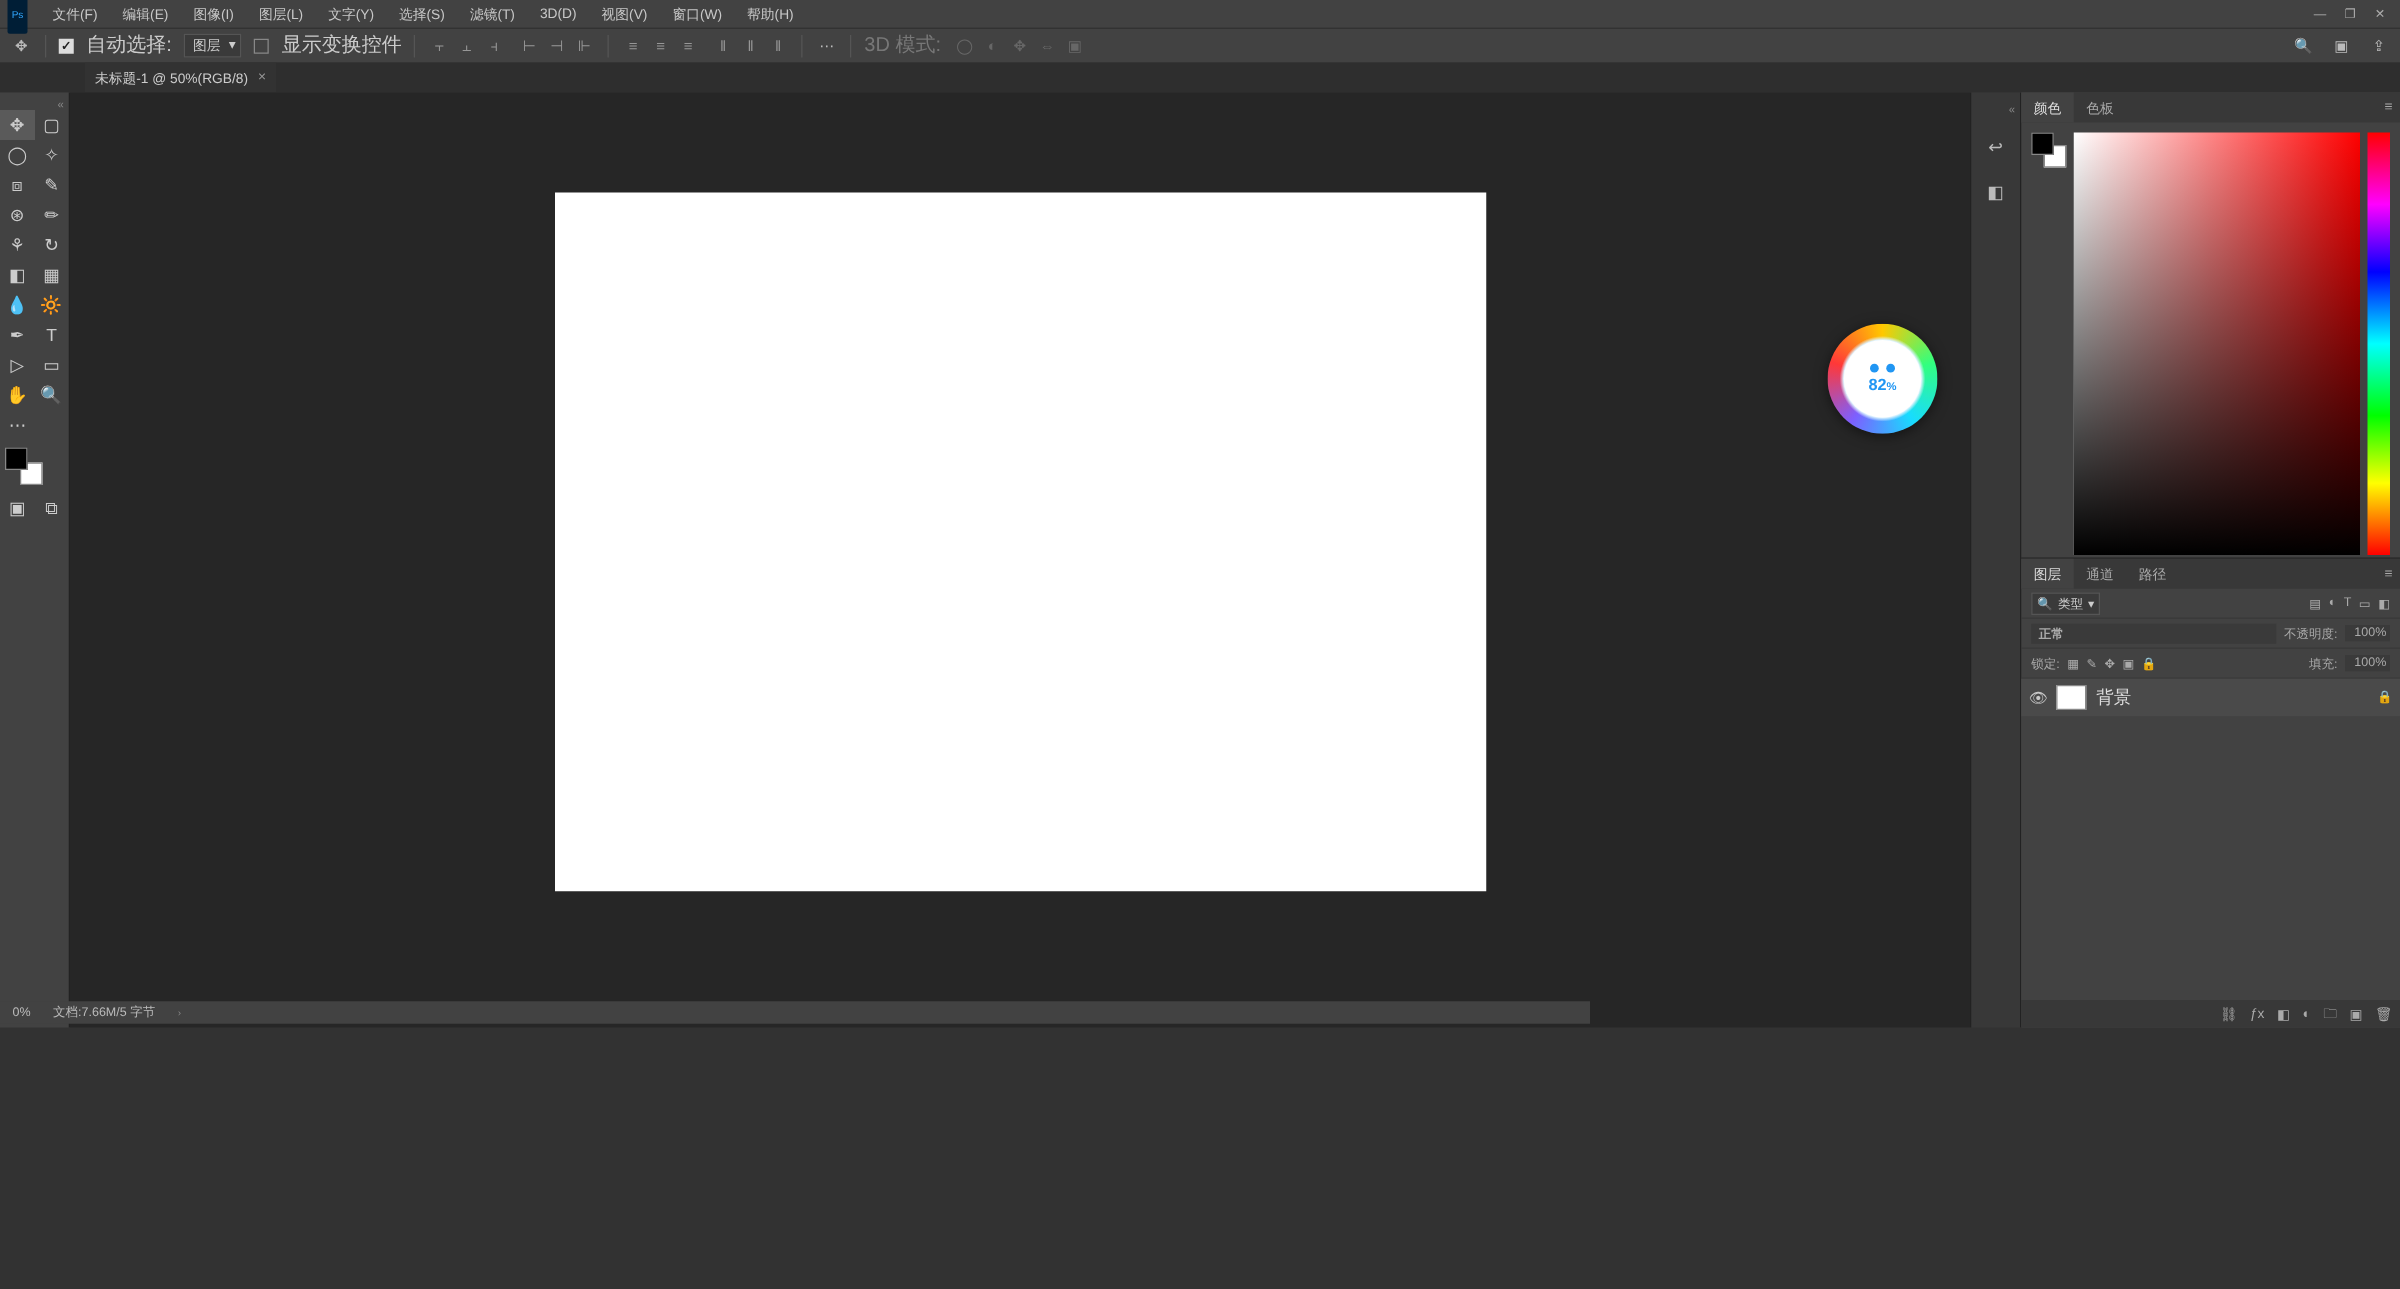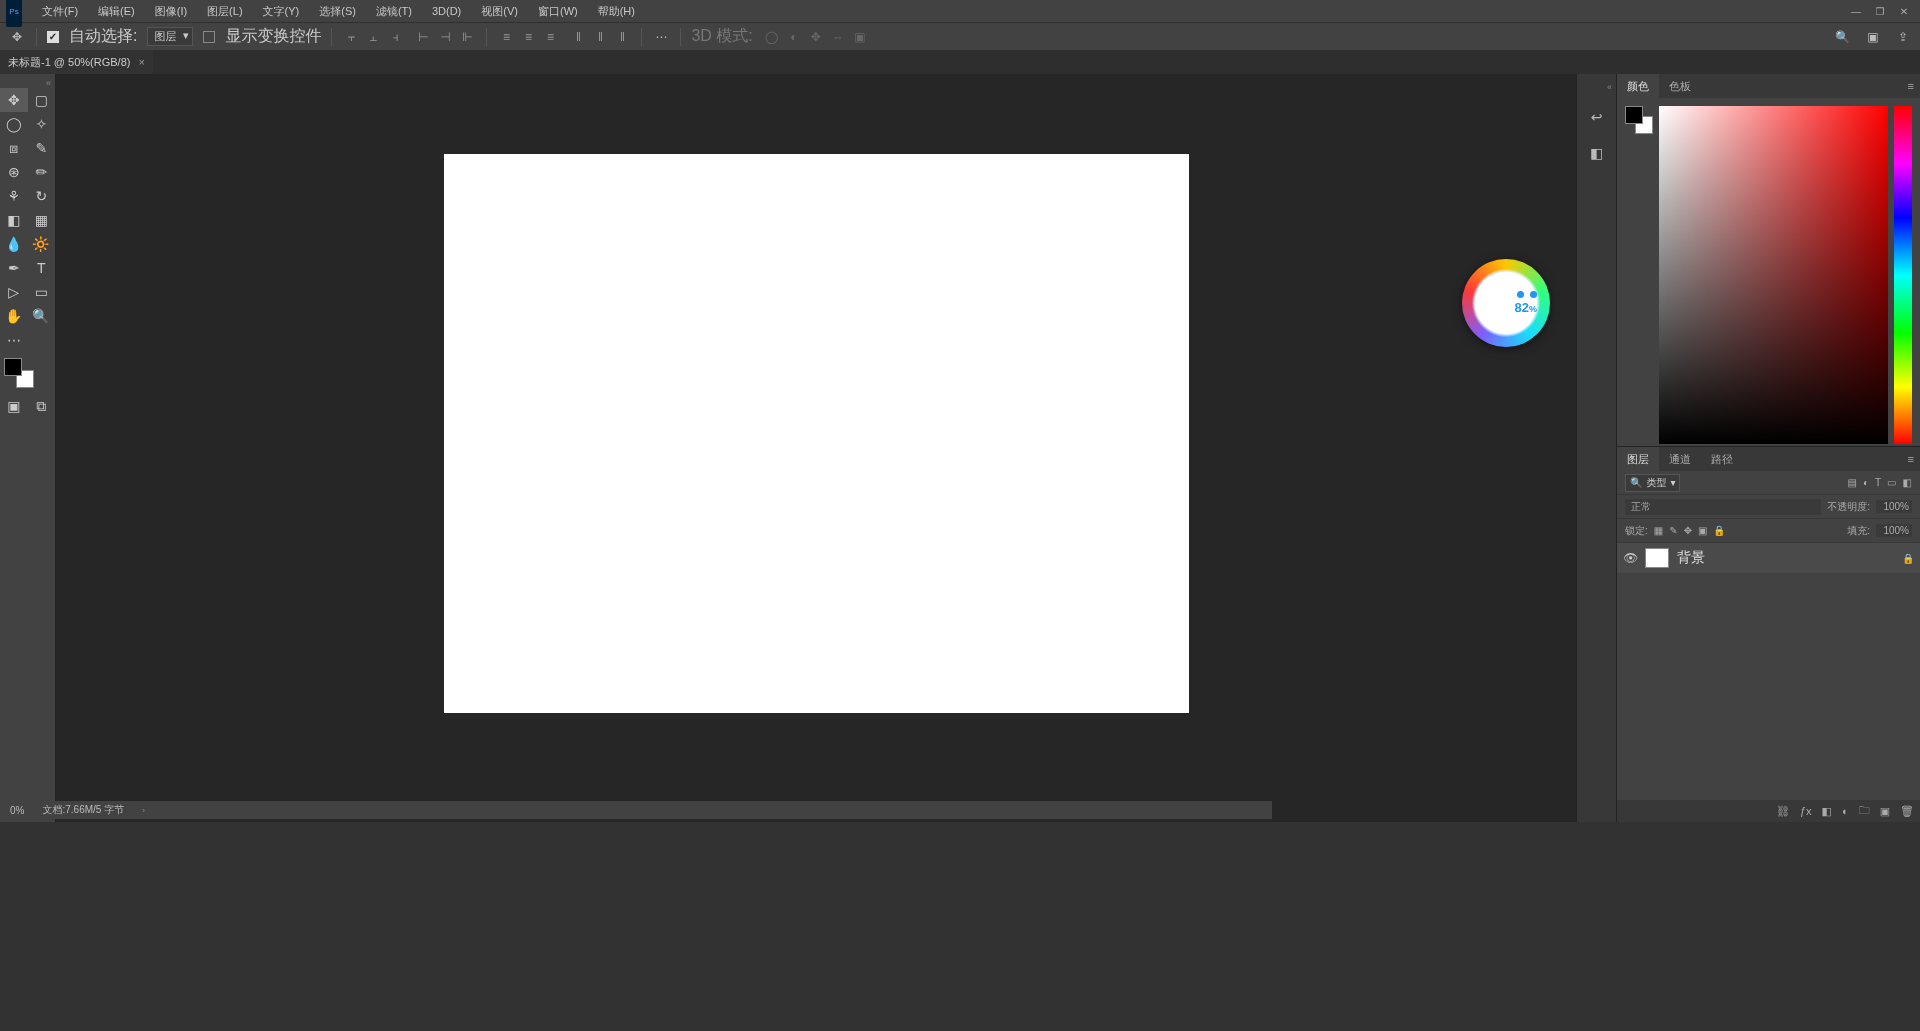--- a/index.html
+++ b/index.html
@@ -20,21 +20,21 @@
 .opt-select { background:#3a3a3a; border:1px solid #555; padding:1px 16px 1px 6px; font-size:11px; color:#ccc; position:relative; }
 .opt-select::after { content:"▾"; position:absolute; right:4px; }
 .opt-check-empty { width:12px; height:12px; border:1px solid #888; background:#424242; }
 .opt-group { display:flex; gap:4px; align-items:center; }
 .opt-group .opt-icon { opacity:.7; }
 .opt-sep { width:1px; height:18px; background:#555; }
 .opt-dis { color:#777; }
 .right-opts { margin-left:auto; display:flex; gap:12px; }
 
 
-.tabbar { background:#2e2e2e; height:24px; display:flex; align-items:flex-start; }
+.tabbar { background:#2e2e2e; height:24px; display:flex; align-items:flex-start; padding-left:68px; }
 .doc-tab { background:#323232; height:24px; display:flex; align-items:center; padding:0 8px; gap:8px; font-size:11px; color:#ccc; }
 .tab-close { font-size:11px; color:#999; }
 
 
 .main { display:flex; height:748px; }
 
 
 .toolbox { width:56px; background:#424242; display:flex; flex-direction:column; padding-top:4px; border-right:1px solid #222; }
 .tool-row { display:flex; }
 .tool { width:28px; height:24px; display:flex; align-items:center; justify-content:center; color:#ccc; font-size:14px; cursor:default; }
@@ -42,21 +42,21 @@
 .color-swatch { position:relative; width:30px; height:30px; margin:6px 4px; }
 .cs-fg { position:absolute; width:18px; height:18px; background:#000; border:1px solid #888; top:0; left:0; z-index:2; }
 .cs-bg { position:absolute; width:18px; height:18px; background:#fff; border:1px solid #888; bottom:0; right:0; }
 
 
 .canvas-area { flex:1; background:#262626; display:flex; align-items:flex-start; justify-content:center; padding-top:80px; position:relative; }
 .canvas { background:#fff; width:745px; height:559px; }
 
 
 .float-widget { position:absolute; right:26px; top:185px; width:88px; height:88px; border-radius:50%; background:radial-gradient(#fff 35%, #e0f4ff 50%, transparent 55%), conic-gradient(#ffc800, #32ff7e, #18dcff, #7d5fff, #ff3838, #ffc800); display:flex; align-items:center; justify-content:center; box-shadow:0 2px 10px rgba(0,0,0,.5); }
-.float-inner { width:62px; height:62px; border-radius:50%; background:#fff; display:flex; flex-direction:column; align-items:flex-end; justify-content:center; }
+.float-inner { width:62px; height:62px; border-radius:50%; background:#fff; display:flex; flex-direction:column; align-items:center; justify-content:center; }
 .float-eyes { display:flex; gap:6px; margin-bottom:2px; }
 .float-eye { width:7px; height:7px; border-radius:50%; background:#2196f3; }
 .float-pct { font-size:13px; font-weight:bold; color:#2196f3; }
 .float-pct small { font-size:9px; }
 
 
 .dock { width:40px; background:#383838; display:flex; flex-direction:column; align-items:center; padding-top:8px; gap:14px; border-left:1px solid #222; }
 .dock-icon { width:22px; height:22px; display:flex; align-items:center; justify-content:center; color:#bbb; font-size:14px; }
 
 
@@ -72,21 +72,21 @@
 .cp-fg { position:absolute; width:18px; height:18px; background:#000; border:1px solid #888; top:0; left:0; z-index:2; }
 .cp-bg { position:absolute; width:18px; height:18px; background:#fff; border:1px solid #888; bottom:0; right:0; }
 .cp-field { flex:1; height:338px; background:linear-gradient(to bottom, rgba(0,0,0,0), #000), linear-gradient(to right, #fff, #ff0000); position:relative; }
 .cp-hue { width:18px; height:338px; background:linear-gradient(to bottom, #ff0000 0%, #ff00ff 17%, #0000ff 33%, #00ffff 50%, #00ff00 67%, #ffff00 83%, #ff0000 100%); }
 
 
 .layers-panel { flex:1; display:flex; flex-direction:column; border-top:1px solid #222; }
 .lp-row { display:flex; align-items:center; height:24px; padding:0 8px; gap:6px; font-size:10px; color:#aaa; border-bottom:1px solid #383838; }
 .lp-search { background:#3a3a3a; border:1px solid #555; padding:1px 4px; font-size:10px; color:#ccc; display:flex; align-items:center; gap:4px; flex:0 0 auto; }
 .lp-icons { display:flex; gap:6px; margin-left:auto; }
-.lp-select { background:#3a3a3a; padding:1px 6px; flex:1; }
+.lp-select { background:#3a3a3a; padding:1px 6px; flex:1;font-weight:bold; }
 .lp-input { background:#3a3a3a; width:36px; text-align:right; padding:1px 3px; }
 .layer-list { flex:1; background:#424242; }
 .layer-row { display:flex; align-items:center; height:30px; padding:0 6px; gap:8px; background:#4a4a4a; }
 .layer-vis { width:14px; font-size:12px; }
 .layer-thumb { width:24px; height:20px; background:#fff; border:1px solid #888; }
 .layer-name { flex:1; font-size:14px; color:#ddd; }
 .layer-lock { width:12px; color:#aaa; font-size:10px; }
 .lp-footer { display:flex; height:22px; align-items:center; justify-content:flex-end; padding:0 6px; gap:10px; background:#383838; }
 .lp-footer span { color:#aaa; font-size:11px; }
 

